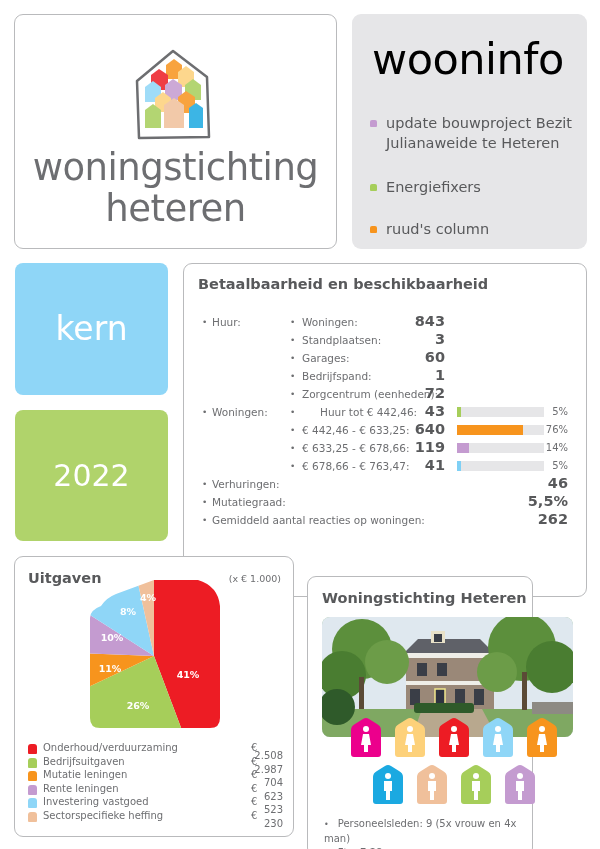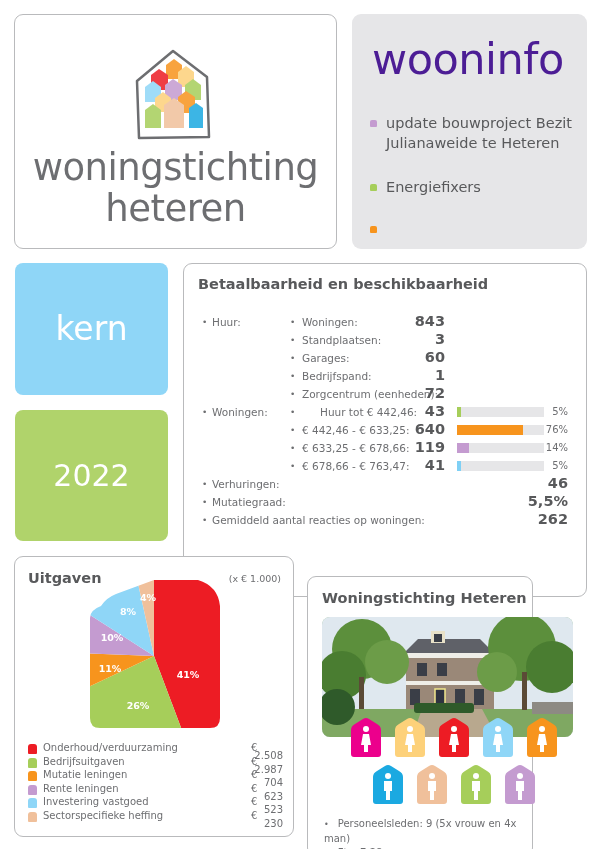--- a/index.html
+++ b/index.html
@@ -9,21 +9,21 @@
 
   
   #logo-card { left: 14px; top: 14px; width: 323px; height: 235px; }
   #logo-mark { position: absolute; left: 118px; top: 30px; width: 80px; height: 100px; }
   .logo-text { position: absolute; left: 0; width: 100%; text-align: center; color: #6d6e71; font-size: 37px; letter-spacing: -0.5px; line-height: 1; }
   #logo-line1 { top: 134px; }
   #logo-line2 { top: 175px; }
 
   
   #wooninfo-card { left: 352px; top: 14px; width: 235px; height: 235px; background: #e6e6e8; border: none; }
-  #wooninfo-title { position: absolute; left: 20px; top: 24px; font-size: 43px; color: #4c1d95; letter-spacing: -0.5px; line-height: 1; }
+  #wooninfo-title { position: absolute; left: 20px; top: 24px; font-size: 43px; color: #000000; letter-spacing: -0.5px; line-height: 1; }
   .wi-item { position: absolute; left: 18px; display: flex; align-items: flex-start; font-size: 14.5px; color: #58595b; line-height: 20px; }
   .wi-dot { width: 7px; height: 7px; margin-top: 7px; margin-right: 9px; border-radius: 2px 2px 1px 1px; flex-shrink: 0; }
 
   
   .tile { position: absolute; border-radius: 8px; color: #fff; display: flex; align-items: center; justify-content: center; text-align: center; }
   #kern-tile { left: 15px; top: 263px; width: 153px; height: 132px; background: #8fd6f7; font-size: 33px; line-height: 38px; }
   #year-tile { left: 15px; top: 410px; width: 153px; height: 131px; background: #b0d36b; font-size: 30px; }
 
   
   #betaal-card { left: 183px; top: 263px; width: 404px; height: 334px; }
@@ -91,20 +91,21 @@
       <span>update bouwproject Bezit</span><br>
       <span>Julianaweide te Heteren</span>
     </span>
   </div>
   <div class="wi-item" style="top:163px;">
     <span class="wi-dot" style="background:#a6ce5a"></span>
     <span>Energiefixers</span>
   </div>
   <div class="wi-item" style="top:205px;">
     <span class="wi-dot" style="background:#f7941d"></span>
+    <span>ruud's column</span>
   </div>
 </div>
 
 <div class="tile" id="kern-tile">
   <div>
     <div>kern</div>
   </div>
 </div>
 <div class="tile" id="year-tile">
   <div>2022</div>

